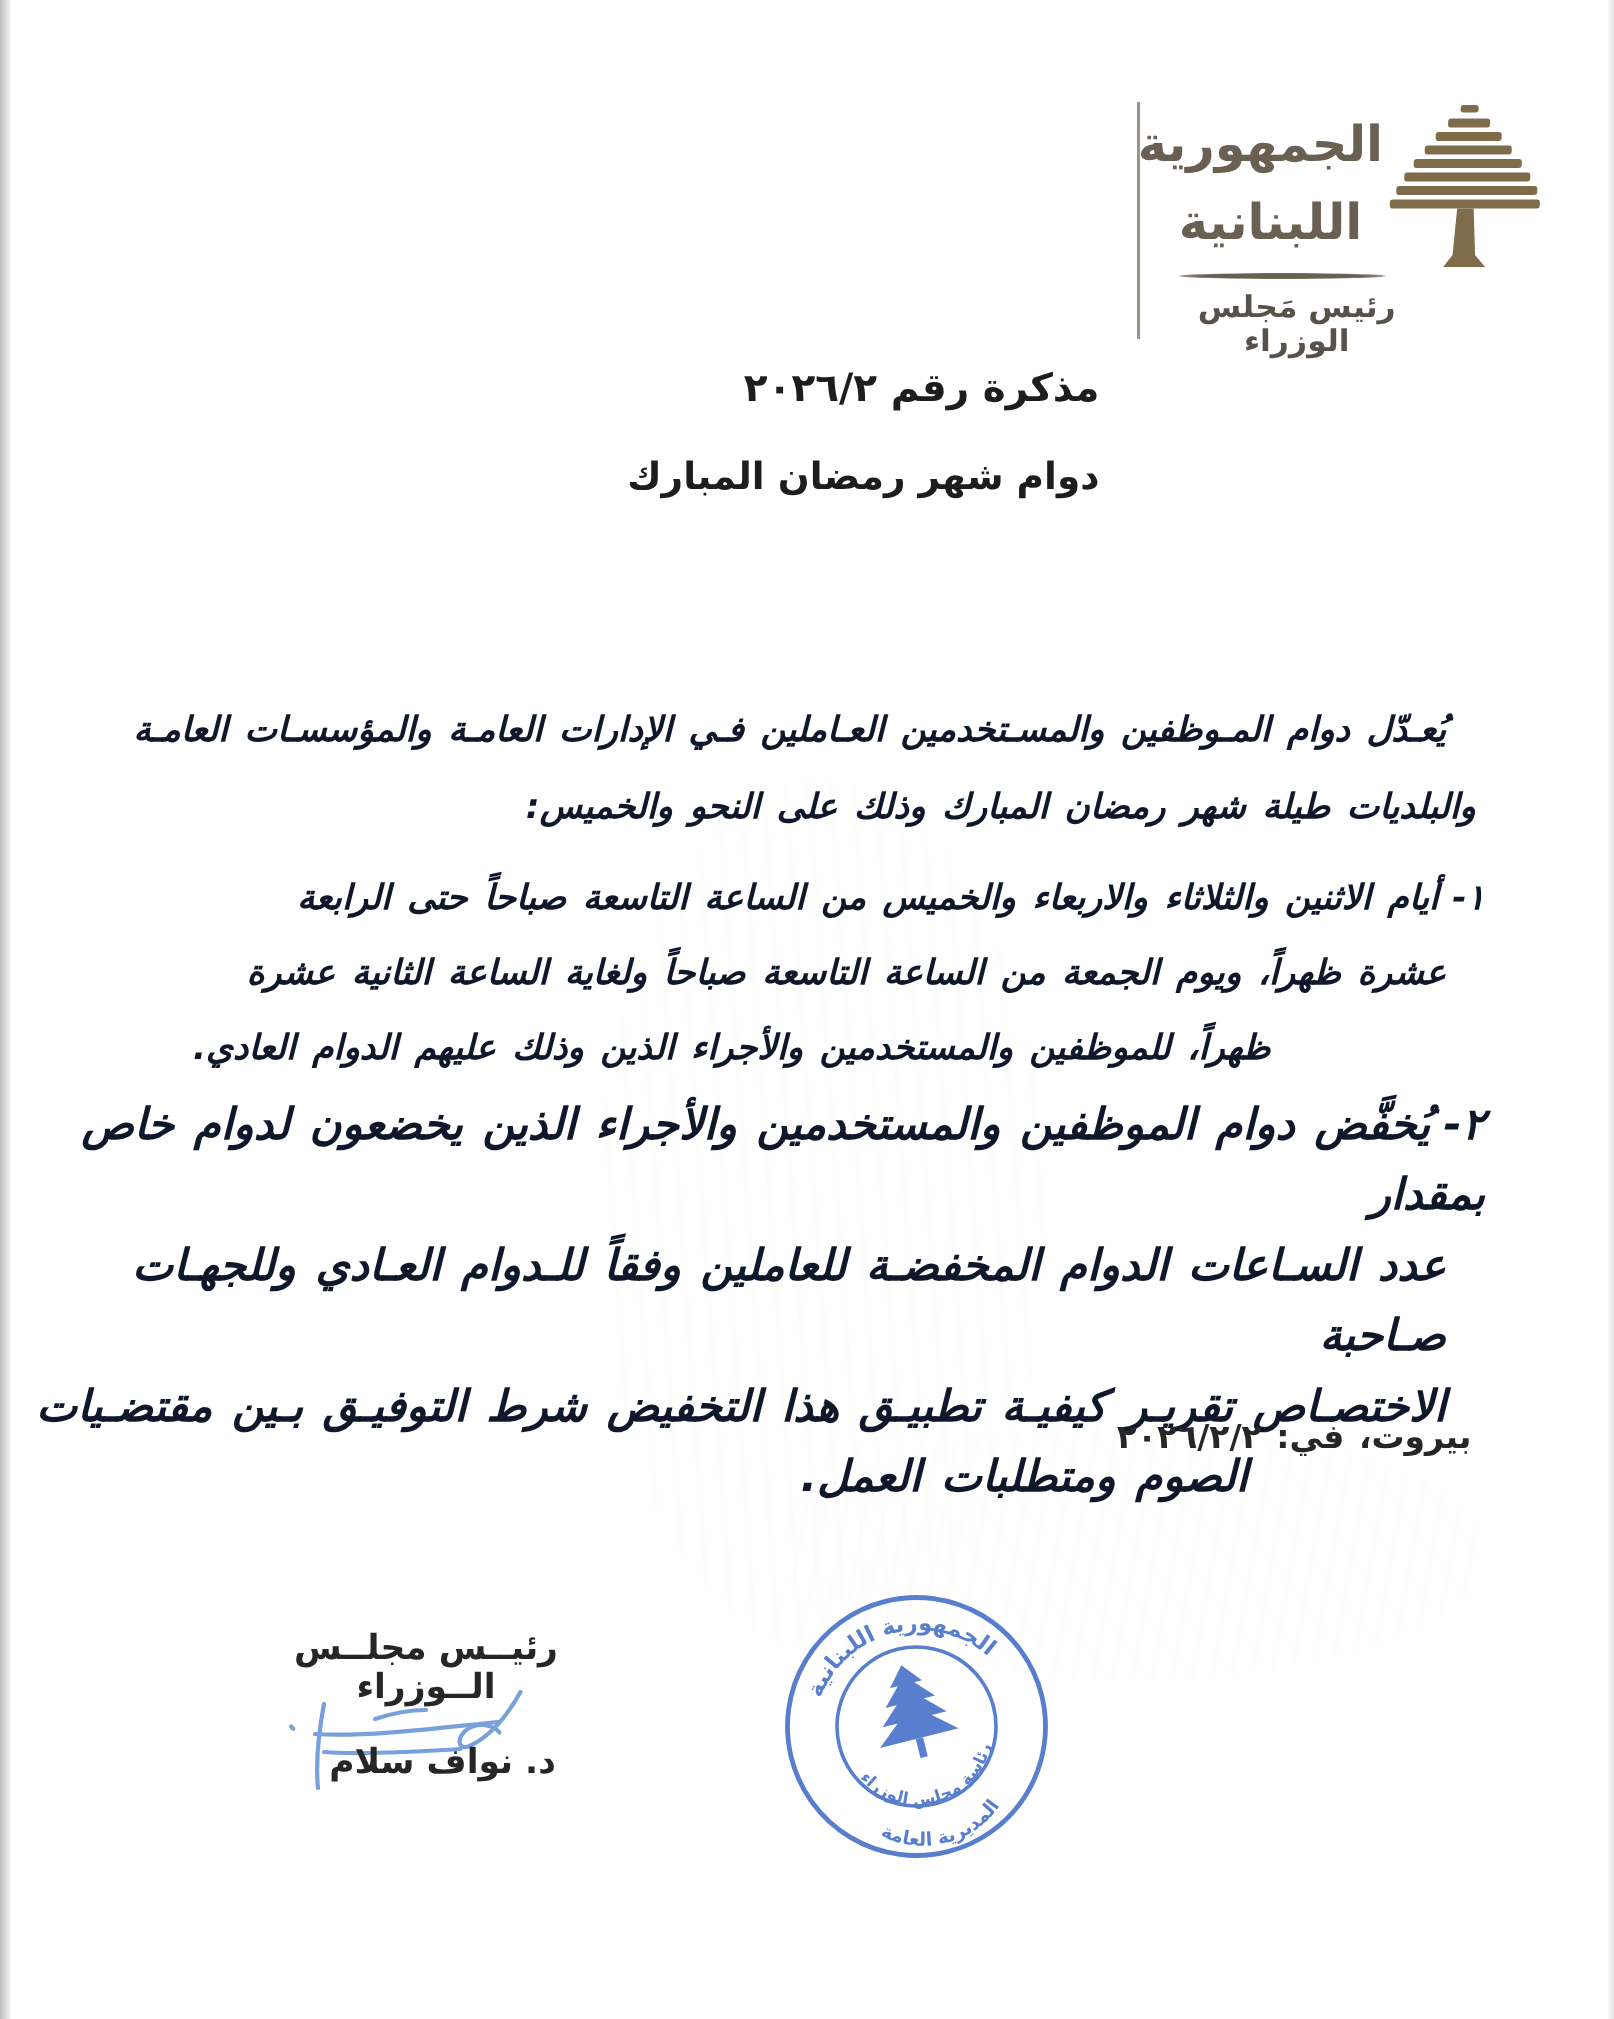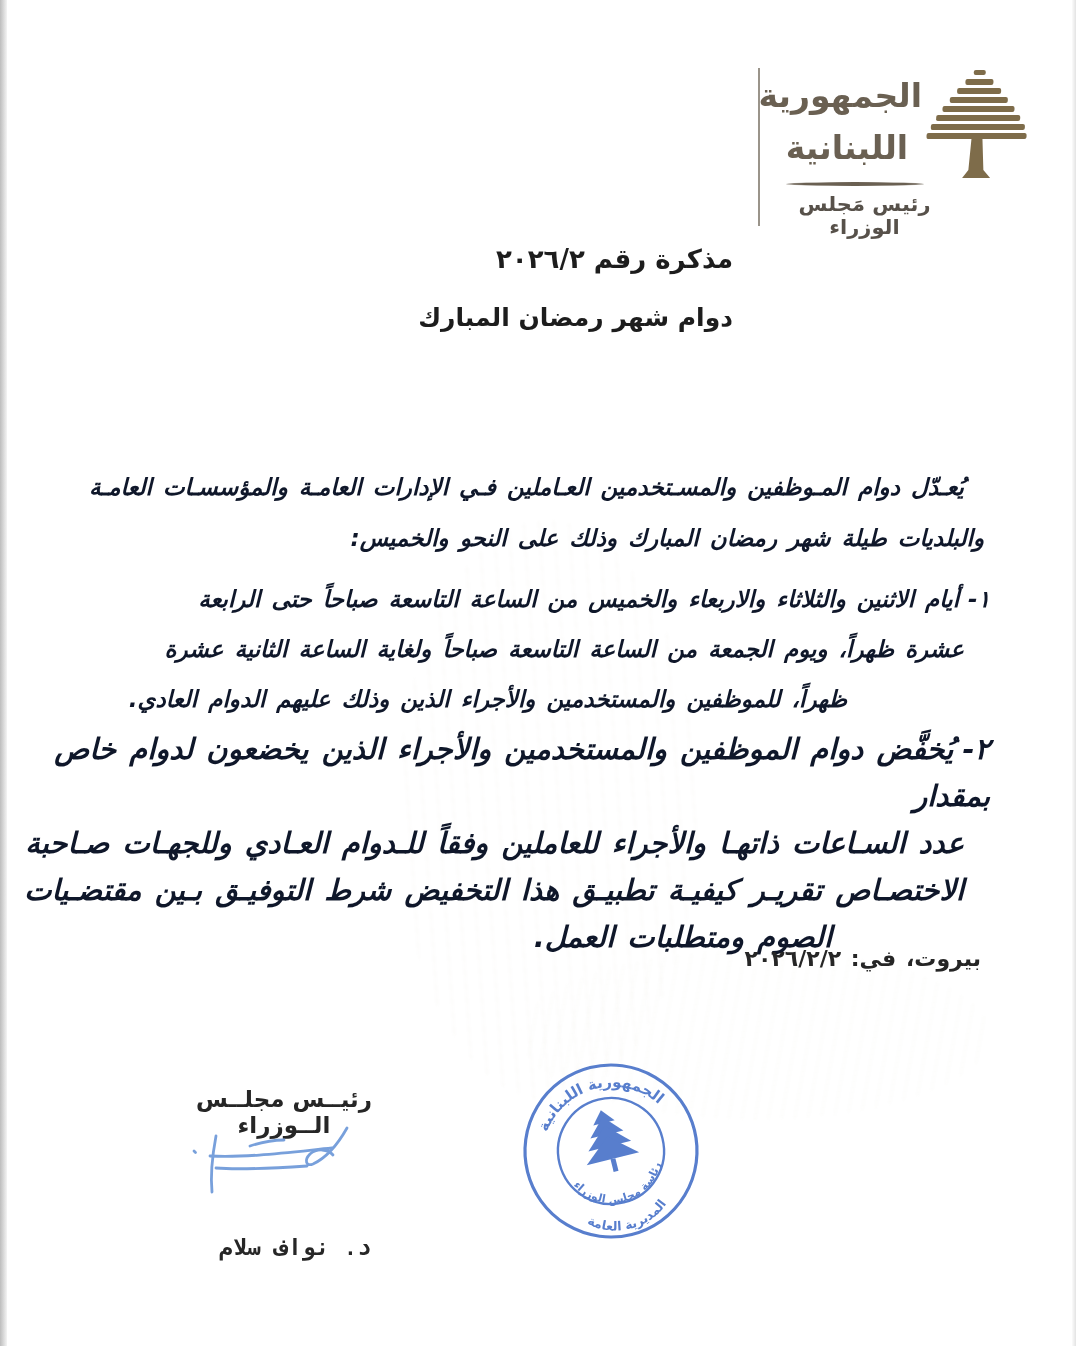--- a/index.html
+++ b/index.html
@@ -43,22 +43,22 @@
   .item2{right:86px;top:726px;font-size:29px;line-height:47px;}
   .item .cont{padding-right:26px;}
   .item1 .last{padding-right:143px;}
   .item2 .last{padding-right:158px;}
   .num{margin-left:9px;}
   .date-line{right:95px;top:946px;direction:rtl;font-size:22px;font-weight:bold;color:#262626;word-spacing:2px;}
   
   .sig-title{left:164px;top:1086px;width:240px;text-align:center;direction:rtl;
     font-size:23px;font-weight:bold;color:#262626;}
   .sig-ink{left:180px;top:1118px;}
-  .sig-name{left:175px;top:1234px;width:240px;text-align:center;direction:rtl;
-    font-size:23px;font-weight:bold;color:#262626;font-family:Liberation Mono, monospace;}
+  .sig-name{left:175px;top:1162px;width:240px;text-align:center;direction:rtl;
+    font-size:23px;font-weight:bold;color:#262626;}
   
   .stamp{left:516px;top:1056px;transform:rotate(-14deg);opacity:.92;}
 </style>
 </head>
 <body>
 
 <div class="abs scan-edge-left"></div>
 <div class="abs scan-edge-right"></div>
 
 <div class="abs wm" id="wm1"></div>
@@ -103,21 +103,21 @@
     <span class="num">١-</span><span>أيام الاثنين والثلاثاء والاربعاء والخميس من الساعة التاسعة صباحاً حتى الرابعة</span>
   </div>
   <div class="cont">عشرة ظهراً، ويوم الجمعة من الساعة التاسعة صباحاً ولغاية الساعة الثانية عشرة</div>
   <div class="cont last">ظهراً، للموظفين والمستخدمين والأجراء الذين وذلك عليهم الدوام العادي.</div>
 </div>
 
 <div class="abs body-text item item2">
   <div>
     <span class="num">٢-</span><span>يُخفَّض دوام الموظفين والمستخدمين والأجراء الذين يخضعون لدوام خاص بمقدار</span>
   </div>
-  <div class="cont">عدد السـاعات ذاتهـا والأجراء للعاملين وفقاً للـدوام العـادي وللجهـات صـاحبة</div>
+  <div class="cont">عدد السـاعات الدوام المخفضـة للعاملين وفقاً للـدوام العـادي وللجهـات صـاحبة</div>
   <div class="cont">الاختصـاص تقريـر كيفيـة تطبيـق هذا التخفيض شرط التوفيـق بـين مقتضـيات</div>
   <div class="cont last">الصوم ومتطلبات العمل.</div>
 </div>
 
 <div class="abs date-line">بيروت، في: ٢٠٢٦/٢/٢</div>
 
 <div class="abs sig-title">رئيــس مجلــس الــوزراء</div>
 
 <svg class="abs sig-ink" width="200" height="82" viewBox="0 0 200 82">
   <g fill="none" stroke="#6a96d8" stroke-width="2.8" stroke-linecap="round" opacity="0.9">

